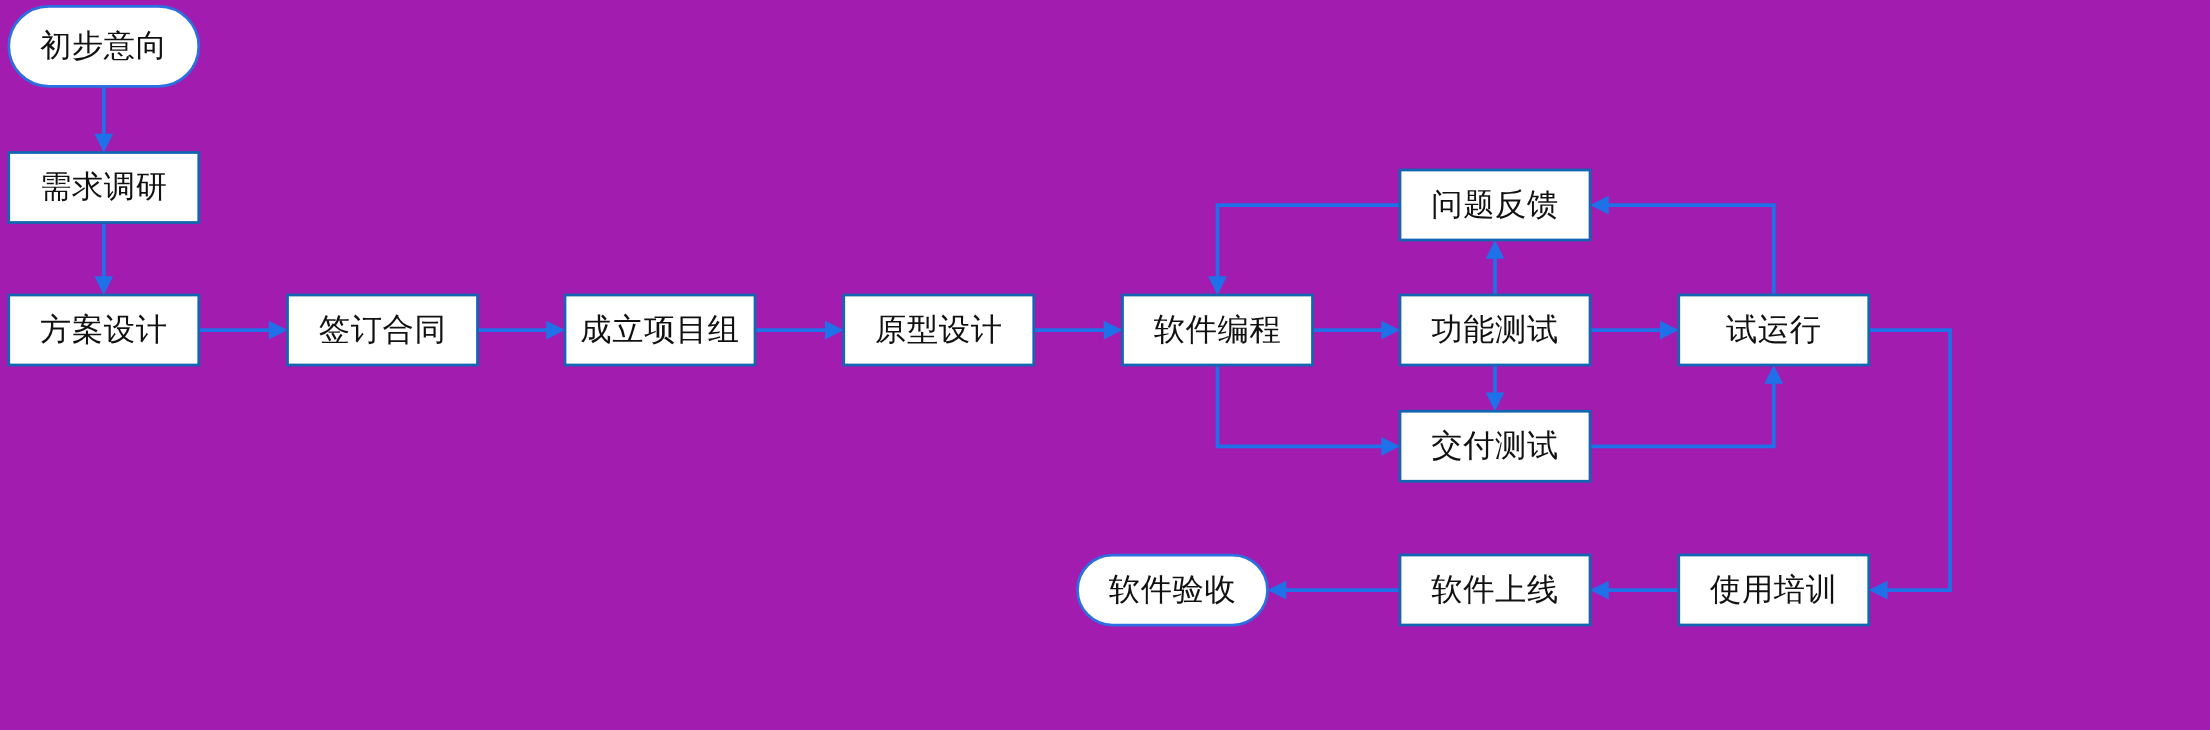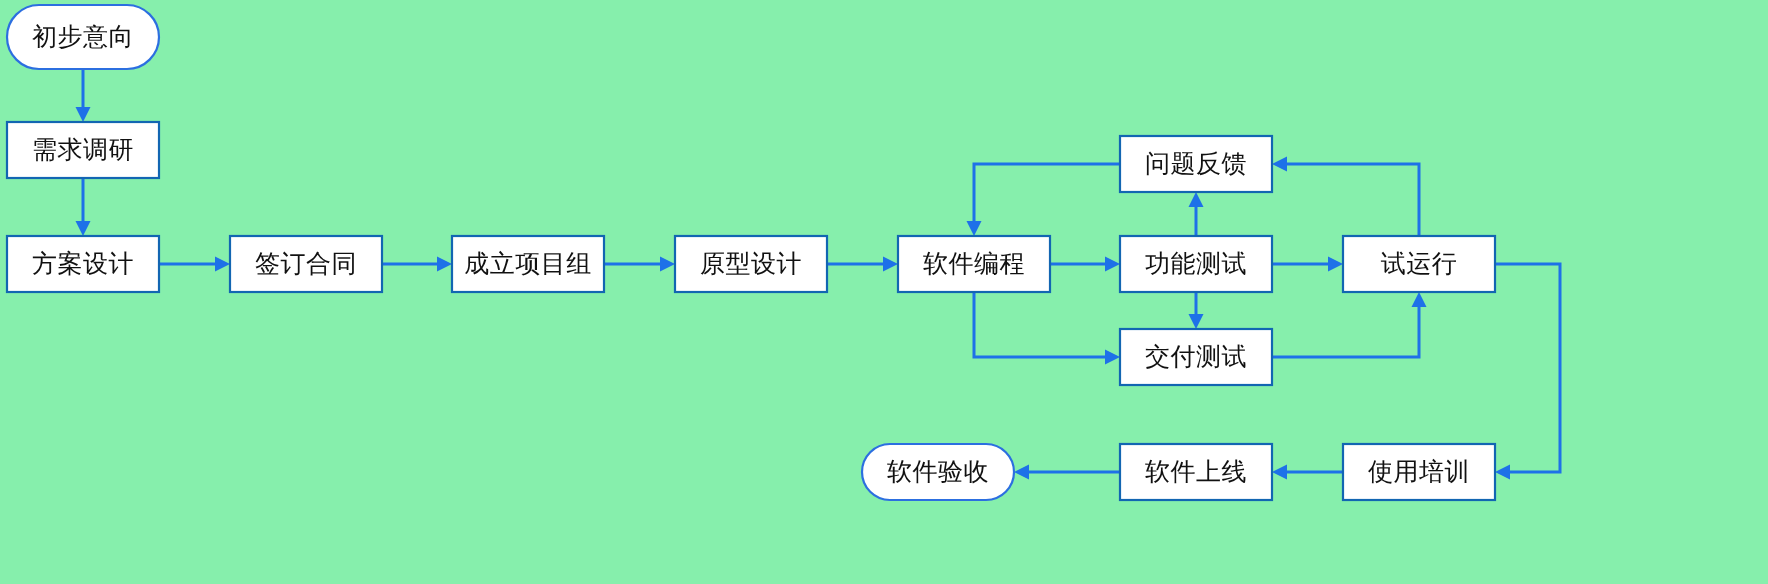--- a/index.html
+++ b/index.html
@@ -10,21 +10,21 @@
   body {
     width: 1768px;
     height: 584px;
     overflow: hidden;
     font-family: "Liberation Sans", "DejaVu Sans", sans-serif;
   }
   #flowchart-root {
     position: relative;
     width: 1768px;
     height: 584px;
-    background: #86efac;
+    background: #a21caf;
   }
   svg#flow-svg {
     position: absolute;
     top: 0;
     left: 0;
     width: 1768px;
     height: 584px;
     display: block;
   }
   .node-rect {

